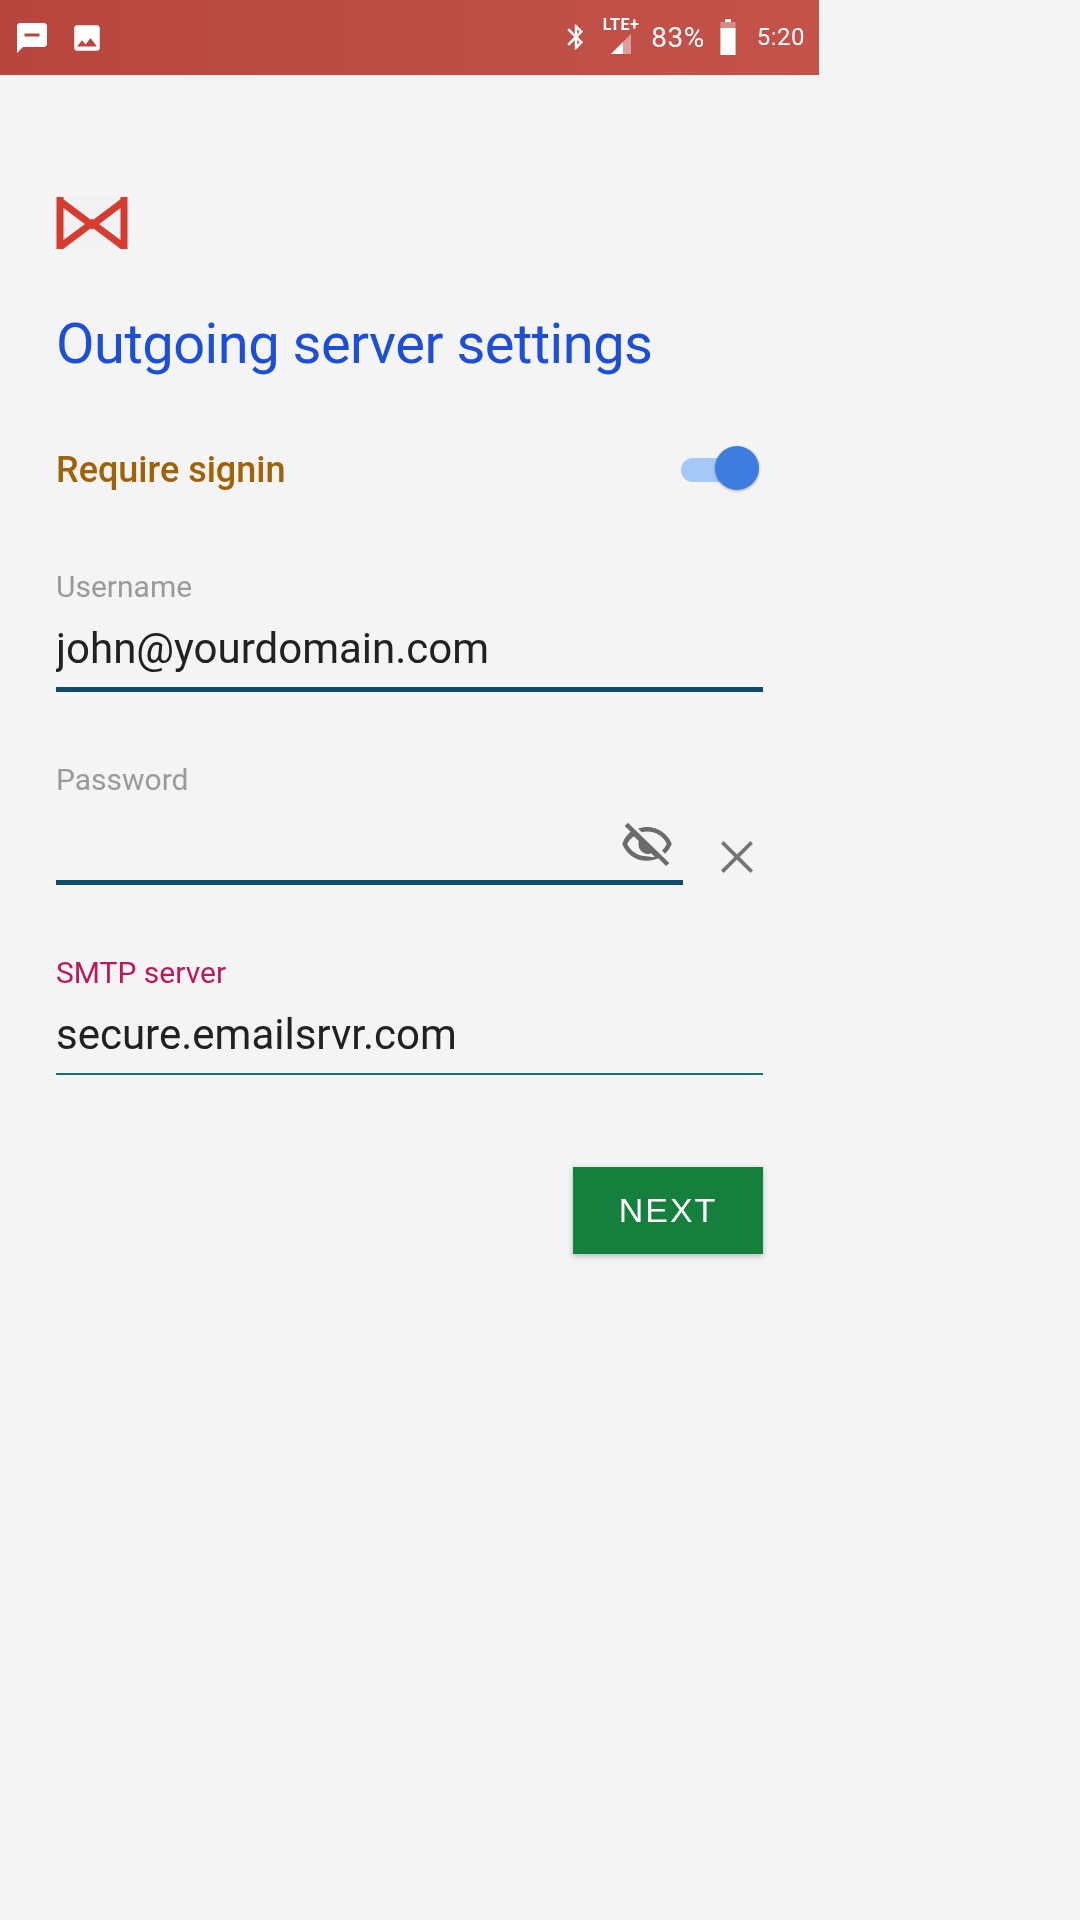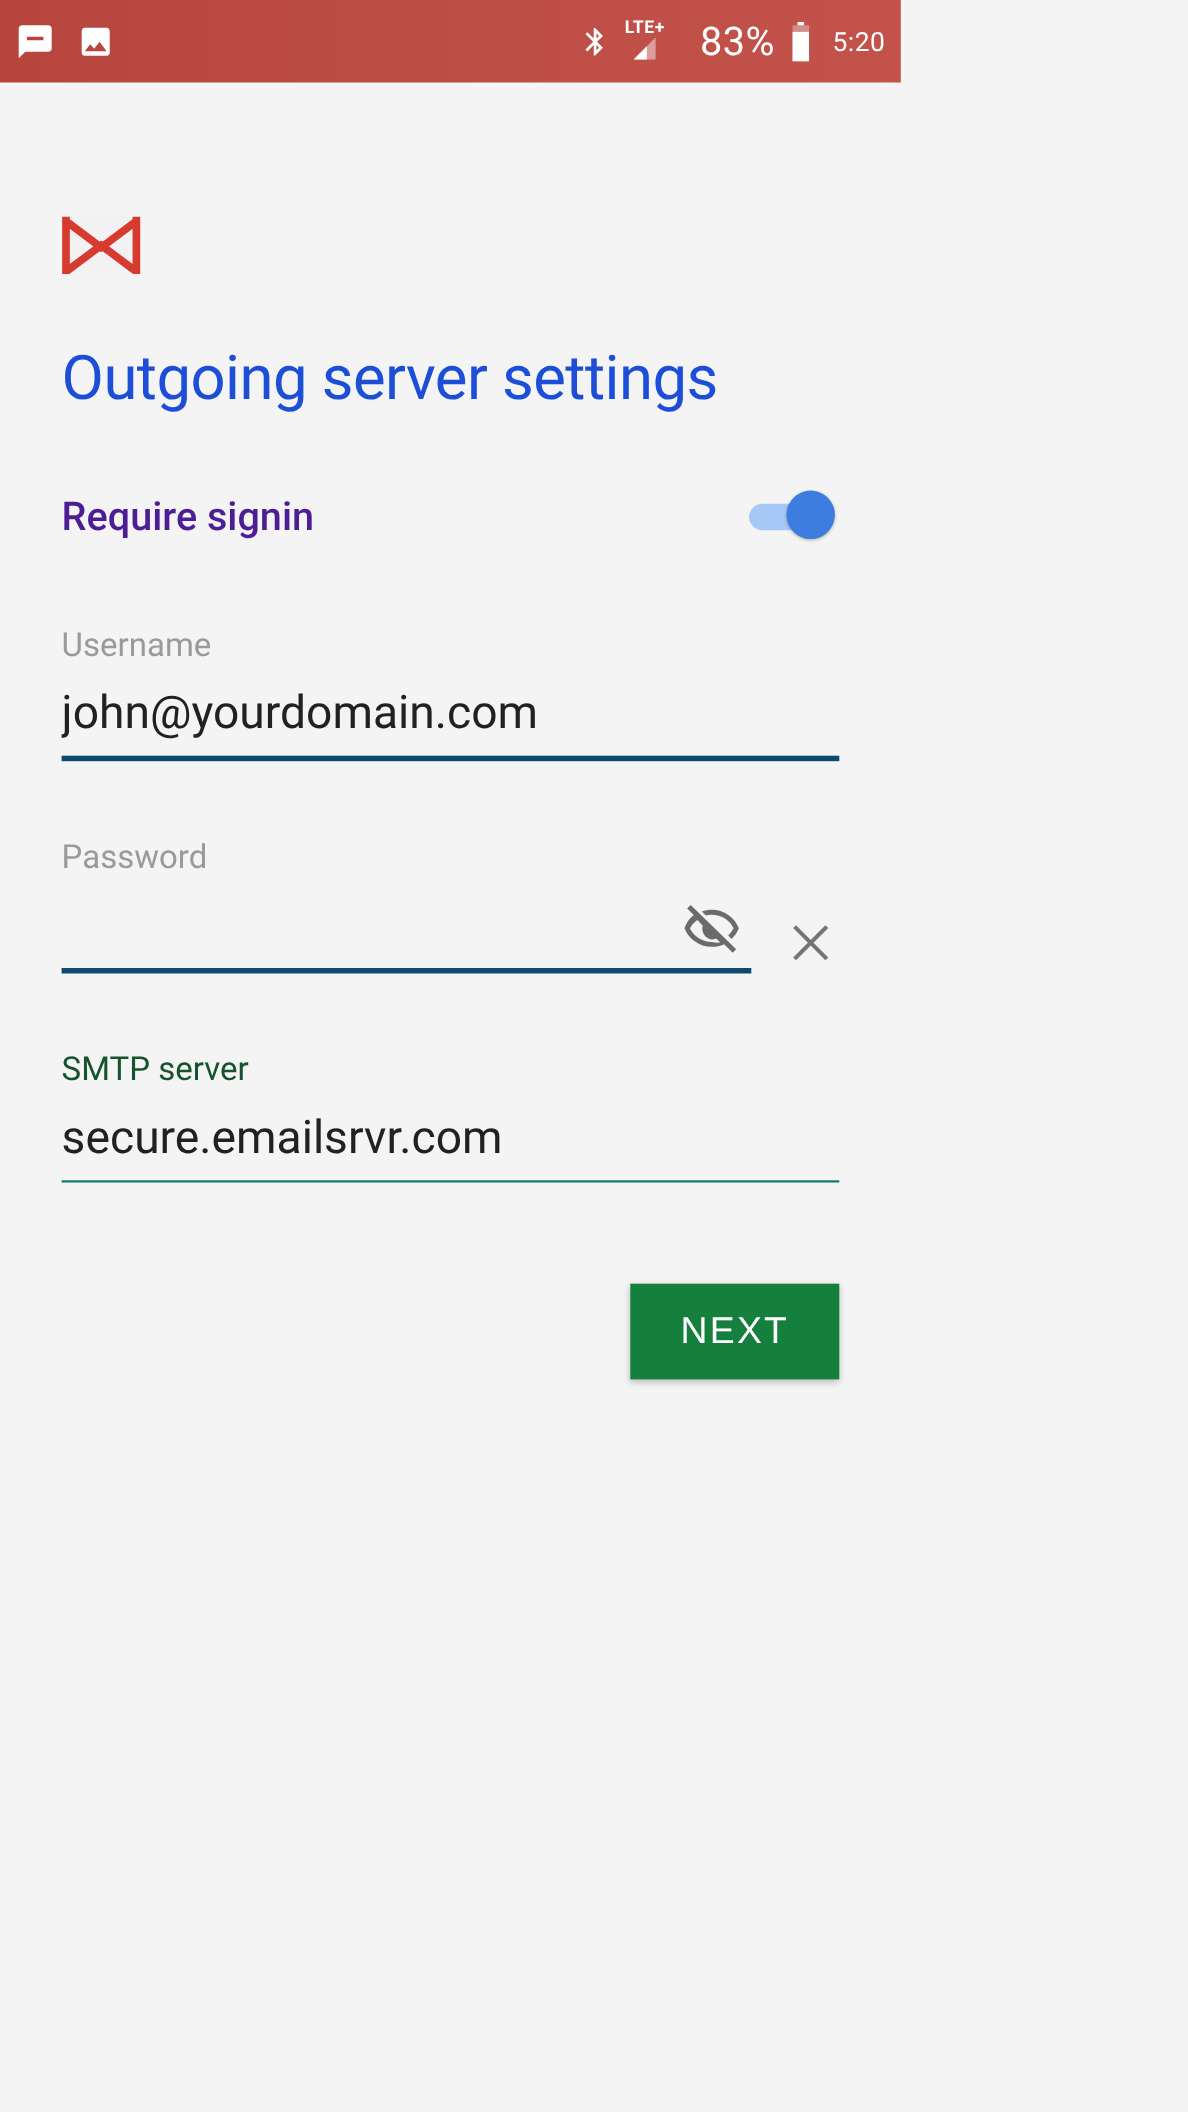--- a/index.html
+++ b/index.html
@@ -17,21 +17,21 @@
       background: linear-gradient(to right, #b7453d 0%, #bb4c44 40%, #c3524a 100%);
       display: flex;
       align-items: center;
       padding: 0 14px;
       justify-content: space-between;
       color: #fff;
     }
     .status-left { display: flex; align-items: center; gap: 20px; }
     .status-right { display: flex; align-items: center; gap: 12px; }
     .status-right .txt { font-size: 34px; font-weight: 400; letter-spacing: 0.5px; }
-    .status-right .battery-pct { font-size: 36px; margin-left: 20px; }
+    .status-right .battery-pct { font-size: 28px; }
     .status-right .clock { font-size: 24px; margin-left: 6px; }
     .lte-stack { display: flex; flex-direction: column; align-items: center; line-height: 0.8; }
     .lte-label { font-size: 16px; font-weight: 700; letter-spacing: 0.5px; }
     .ic { display: inline-flex; }
 
     
     .content {
       padding: 120px 56px 0 56px;
     }
 
@@ -47,21 +47,21 @@
 
     
     .toggle-row {
       display: flex;
       justify-content: space-between;
       align-items: center;
       margin-bottom: 78px;
     }
     .toggle-label {
       font-size: 36px;
-      color: #4c1d95;
+      color: #a16207;
       font-weight: 500;
     }
     .switch {
       position: relative;
       width: 74px;
       height: 36px;
       cursor: pointer;
       margin-right: 8px;
     }
     .switch-track {
@@ -85,21 +85,21 @@
     }
 
     
     .field { position: relative; margin-bottom: 70px; margin-top: 40px; }
     .field-label {
       font-size: 30px;
       color: #9a9a9a;
       margin-bottom: 12px;
       display: block;
     }
-    .field-label.focused { color: #14532d; }
+    .field-label.focused { color: #be185d; }
     .field-input {
       width: 100%;
       border: none;
       border-bottom: 5px solid #0c4a6e;
       background: transparent;
       font-size: 42px;
       padding: 8px 0 14px 0;
       outline: none;
       color: #212121;
       font-family: inherit;

